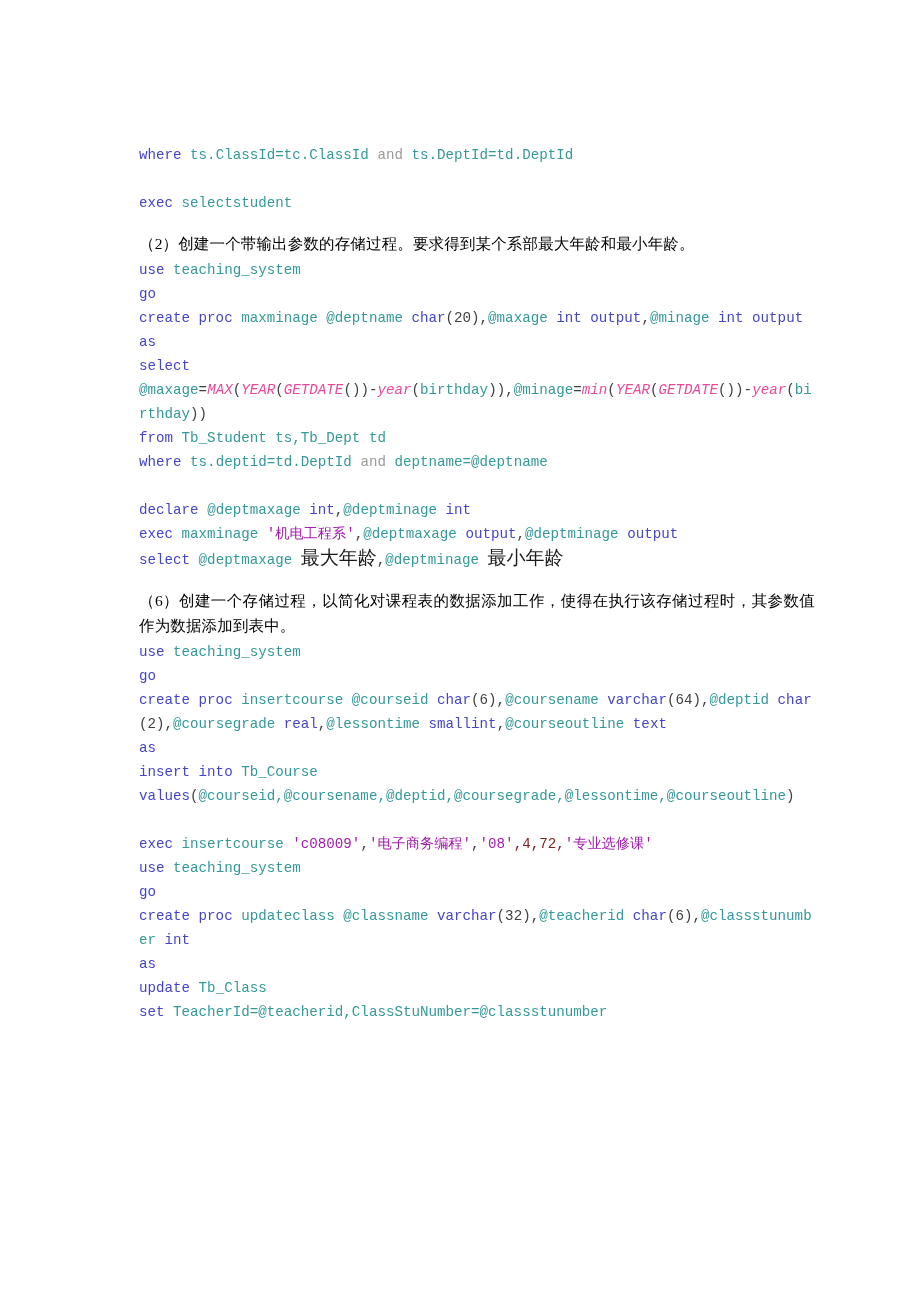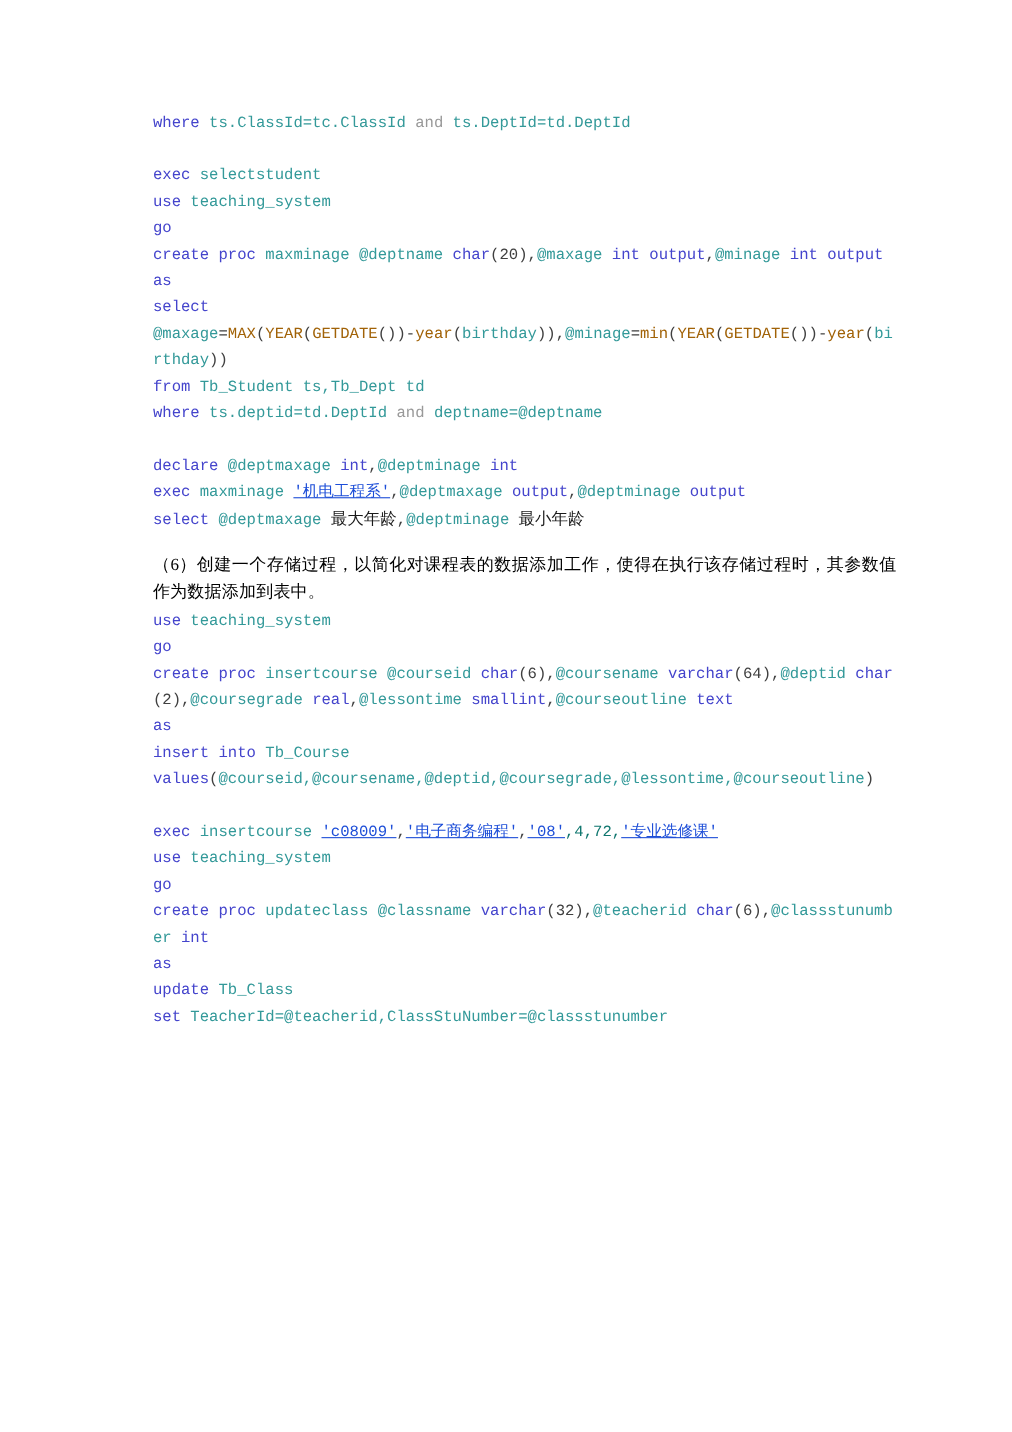--- a/index.html
+++ b/index.html
@@ -16,20 +16,21 @@
     position: relative;
     width: 920px;
     min-height: 1302px;
     margin: 0 auto;
     background: #ffffff;
     box-sizing: border-box;
     padding: 100px 105px 0 139px;
   }
   .content {
     width: 676px;
+    margin-top: 43px;
   }
 
   
   .para {
     font-family: "Liberation Serif", "DejaVu Serif", serif;
     font-size: 15.5px;
     line-height: 25px;
     color: #000000;
     text-align: justify;
     margin: 0;
@@ -56,31 +57,32 @@
     word-break: break-all;
     min-height: 24px;
   }
   .code-line.blank {
     min-height: 24px;
   }
 
   
   .t-kw   { color: #4444cc; }
   .t-id   { color: #339999; }
-  .t-fn   { color: #a16207; }
-  .t-str  { color: #1d4ed8; text-decoration: underline; }
+  .t-fn   { color: #ec4899; font-style: italic; }
+  .t-str  { color: #a21caf; }
   .t-op   { color: #999999; }
   .t-pun  { color: #404040; }
-  .t-num  { color: #0f766e; text-align: center; }
-  .t-cn   { color: #1a1a1a; font-family: "Liberation Serif", "DejaVu Serif", serif; font-size: 15px; }
+  .t-num  { color: #7f1d1d; text-align: center; }
+  .t-cn   { color: #1a1a1a; font-family: "Liberation Serif", "DejaVu Serif", serif; font-size: 19px; }
 </style>
 </head>
 <body>
 
 <div class="page">
   <div class="content">
       <div class="code-block"><div class="code-line"><span class="t-kw">where</span><span class="t-pun"> </span><span class="t-id">ts.ClassId=tc.ClassId</span><span class="t-pun"> </span><span class="t-op">and</span><span class="t-pun"> </span><span class="t-id">ts.DeptId=td.DeptId</span></div><div class="code-line blank">&nbsp;</div><div class="code-line"><span class="t-kw">exec</span><span class="t-pun"> </span><span class="t-id">selectstudent</span></div></div>
+      <p class="para para-block">（2）创建一个带输出参数的存储过程。要求得到某个系部最大年龄和最小年龄。</p>
       <div class="code-block"><div class="code-line"><span class="t-kw">use</span><span class="t-pun"> </span><span class="t-id">teaching_system</span></div><div class="code-line"><span class="t-kw">go</span></div><div class="code-line"><span class="t-kw">create proc</span><span class="t-pun"> </span><span class="t-id">maxminage</span><span class="t-pun"> </span><span class="t-id">@deptname</span><span class="t-pun"> </span><span class="t-kw">char</span><span class="t-pun">(20),</span><span class="t-id">@maxage</span><span class="t-pun"> </span><span class="t-kw">int</span><span class="t-pun"> </span><span class="t-kw">output</span><span class="t-pun">,</span><span class="t-id">@minage</span><span class="t-pun"> </span><span class="t-kw">int output</span></div><div class="code-line"><span class="t-kw">as</span></div><div class="code-line"><span class="t-kw">select</span></div><div class="code-line"><span class="t-id">@maxage</span><span class="t-pun">=</span><span class="t-fn">MAX</span><span class="t-pun">(</span><span class="t-fn">YEAR</span><span class="t-pun">(</span><span class="t-fn">GETDATE</span><span class="t-pun">())-</span><span class="t-fn">year</span><span class="t-pun">(</span><span class="t-id">birthday</span><span class="t-pun">)),</span><span class="t-id">@minage</span><span class="t-pun">=</span><span class="t-fn">min</span><span class="t-pun">(</span><span class="t-fn">YEAR</span><span class="t-pun">(</span><span class="t-fn">GETDATE</span><span class="t-pun">())-</span><span class="t-fn">year</span><span class="t-pun">(</span><span class="t-id">birthday</span><span class="t-pun">))</span></div><div class="code-line"><span class="t-kw">from</span><span class="t-pun"> </span><span class="t-id">Tb_Student ts,Tb_Dept td</span></div><div class="code-line"><span class="t-kw">where</span><span class="t-pun"> </span><span class="t-id">ts.deptid=td.DeptId</span><span class="t-pun"> </span><span class="t-op">and</span><span class="t-pun"> </span><span class="t-id">deptname=@deptname</span></div><div class="code-line blank">&nbsp;</div><div class="code-line"><span class="t-kw">declare</span><span class="t-pun"> </span><span class="t-id">@deptmaxage</span><span class="t-pun"> </span><span class="t-kw">int</span><span class="t-pun">,</span><span class="t-id">@deptminage</span><span class="t-pun"> </span><span class="t-kw">int</span></div><div class="code-line"><span class="t-kw">exec</span><span class="t-pun"> </span><span class="t-id">maxminage</span><span class="t-pun"> </span><span class="t-str">'机电工程系'</span><span class="t-pun">,</span><span class="t-id">@deptmaxage</span><span class="t-pun"> </span><span class="t-kw">output</span><span class="t-pun">,</span><span class="t-id">@deptminage</span><span class="t-pun"> </span><span class="t-kw">output</span></div><div class="code-line"><span class="t-kw">select</span><span class="t-pun"> </span><span class="t-id">@deptmaxage</span><span class="t-pun"> </span><span class="t-cn">最大年龄</span><span class="t-pun">,</span><span class="t-id">@deptminage</span><span class="t-pun"> </span><span class="t-cn">最小年龄</span></div></div>
       <p class="para para-block">（6）创建一个存储过程，以简化对课程表的数据添加工作，使得在执行该存储过程时，其参数值作为数据添加到表中。</p>
       <div class="code-block"><div class="code-line"><span class="t-kw">use</span><span class="t-pun"> </span><span class="t-id">teaching_system</span></div><div class="code-line"><span class="t-kw">go</span></div><div class="code-line"><span class="t-kw">create proc</span><span class="t-pun"> </span><span class="t-id">insertcourse</span><span class="t-pun"> </span><span class="t-id">@courseid</span><span class="t-pun"> </span><span class="t-kw">char</span><span class="t-pun">(6),</span><span class="t-id">@coursename</span><span class="t-pun"> </span><span class="t-kw">varchar</span><span class="t-pun">(64),</span><span class="t-id">@deptid</span><span class="t-pun"> </span><span class="t-kw">char</span><span class="t-pun">(2),</span><span class="t-id">@coursegrade</span><span class="t-pun"> </span><span class="t-kw">real</span><span class="t-pun">,</span><span class="t-id">@lessontime</span><span class="t-pun"> </span><span class="t-kw">smallint</span><span class="t-pun">,</span><span class="t-id">@courseoutline</span><span class="t-pun"> </span><span class="t-kw">text</span></div><div class="code-line"><span class="t-kw">as</span></div><div class="code-line"><span class="t-kw">insert into</span><span class="t-pun"> </span><span class="t-id">Tb_Course</span></div><div class="code-line"><span class="t-kw">values</span><span class="t-pun">(</span><span class="t-id">@courseid,@coursename,@deptid,@coursegrade,@lessontime,@courseoutline</span><span class="t-pun">)</span></div><div class="code-line blank">&nbsp;</div><div class="code-line"><span class="t-kw">exec</span><span class="t-pun"> </span><span class="t-id">insertcourse</span><span class="t-pun"> </span><span class="t-str">'c08009'</span><span class="t-pun">,</span><span class="t-str">'电子商务编程'</span><span class="t-pun">,</span><span class="t-str">'08'</span><span class="t-num">,4,72,</span><span class="t-str">'专业选修课'</span></div></div>
       <div class="code-block"><div class="code-line"><span class="t-kw">use</span><span class="t-pun"> </span><span class="t-id">teaching_system</span></div><div class="code-line"><span class="t-kw">go</span></div><div class="code-line"><span class="t-kw">create proc</span><span class="t-pun"> </span><span class="t-id">updateclass</span><span class="t-pun"> </span><span class="t-id">@classname</span><span class="t-pun"> </span><span class="t-kw">varchar</span><span class="t-pun">(32),</span><span class="t-id">@teacherid</span><span class="t-pun"> </span><span class="t-kw">char</span><span class="t-pun">(6),</span><span class="t-id">@classstunumber</span><span class="t-pun"> </span><span class="t-kw">int</span></div><div class="code-line"><span class="t-kw">as</span></div><div class="code-line"><span class="t-kw">update</span><span class="t-pun"> </span><span class="t-id">Tb_Class</span></div><div class="code-line"><span class="t-kw">set</span><span class="t-pun"> </span><span class="t-id">TeacherId=@teacherid,ClassStuNumber=@classstunumber</span></div></div>
     </div>
 </div>
 
 </body></html>

